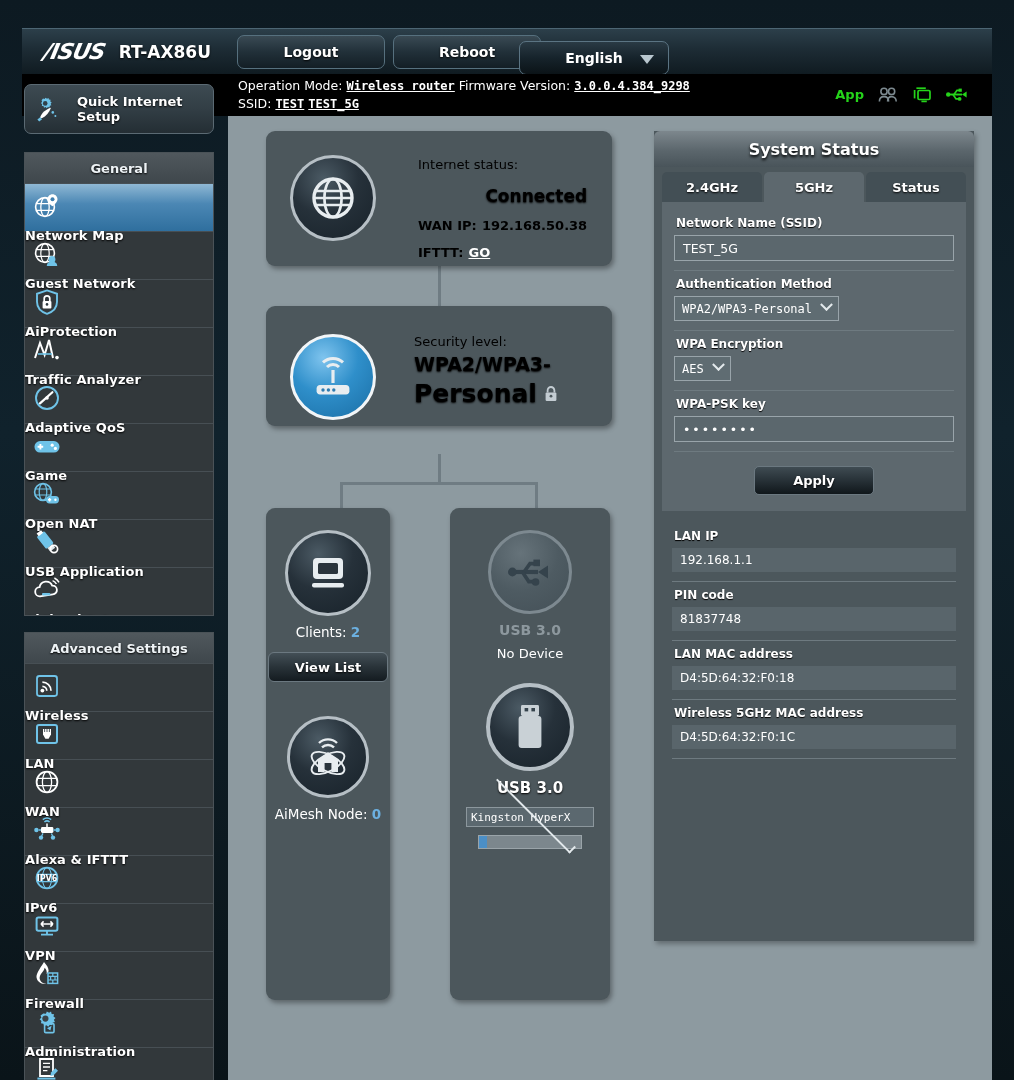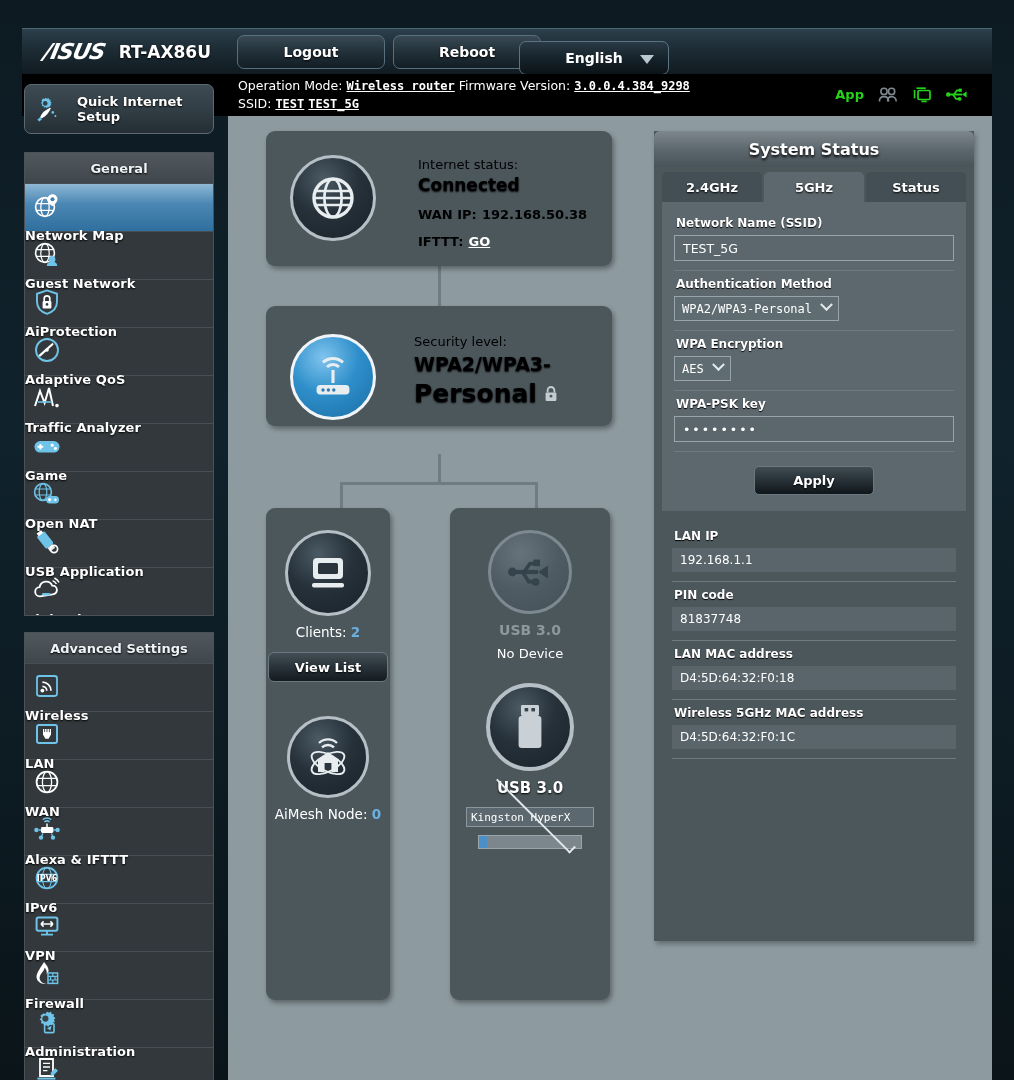--- a/index.html
+++ b/index.html
@@ -393,37 +393,37 @@
             <path d="M12.2 13v-2.4a2.8 2.8 0 015.6 0V13" fill="none" stroke="#ffffff" stroke-width="1.7"></path>
             <circle cx="15" cy="16.4" r="1.3" fill="#2e3a40"></circle>
           </svg>
         </span>
         <span class="nav-label">AiProtection</span>
       </div>
 
       <div class="nav-item">
         <span class="nav-ico">
           <svg width="30" height="28" viewBox="0 0 30 28">
+            <path d="M3 22L8 7l4.6 12L17 4l4 18" fill="none" stroke="#ffffff" stroke-width="2"></path>
+            <path d="M6 18h14" stroke="#6fc3e8" stroke-width="1.6"></path>
+            <circle cx="25" cy="21.6" r="1.8" fill="#ffffff"></circle>
+          </svg>
+        </span>
+        <span class="nav-label">Traffic Analyzer</span>
+      </div>
+
+      <div class="nav-item">
+        <span class="nav-ico">
+          <svg width="30" height="28" viewBox="0 0 30 28">
             <circle cx="15" cy="14" r="11" fill="none" stroke="#6fc3e8" stroke-width="1.9"></circle>
             <path d="M8 19.4L20.4 8.2" stroke="#ffffff" stroke-width="2.2" stroke-linecap="round"></path>
             <circle cx="15" cy="14" r="1.8" fill="#ffffff"></circle>
           </svg>
         </span>
         <span class="nav-label">Adaptive QoS</span>
-      </div>
-
-      <div class="nav-item">
-        <span class="nav-ico">
-          <svg width="30" height="28" viewBox="0 0 30 28">
-            <path d="M3 22L8 7l4.6 12L17 4l4 18" fill="none" stroke="#ffffff" stroke-width="2"></path>
-            <path d="M6 18h14" stroke="#6fc3e8" stroke-width="1.6"></path>
-            <circle cx="25" cy="21.6" r="1.8" fill="#ffffff"></circle>
-          </svg>
-        </span>
-        <span class="nav-label">Traffic Analyzer</span>
       </div>
 
       <div class="nav-item">
         <span class="nav-ico">
           <svg width="30" height="28" viewBox="0 0 30 28">
             <rect x="2.5" y="9" width="25" height="11.6" rx="5.6" fill="#6fc3e8"></rect>
             <path d="M8.4 12v5.6M5.6 14.8h5.6" stroke="#ffffff" stroke-width="1.9"></path>
             <circle cx="20.2" cy="13.2" r="1.6" fill="#ffffff"></circle>
             <circle cx="23.4" cy="16.4" r="1.6" fill="#ffffff"></circle>
           </svg>
@@ -592,21 +592,21 @@
     <div class="np" id="panel-internet">
       <div class="circle-icon dark-orb" style="position:absolute;left:24px;top:24px;width:86px;height:86px;">
         <svg width="50" height="50" viewBox="0 0 50 50">
           <circle cx="25" cy="25" r="19" fill="none" stroke="#e8edf0" stroke-width="3.4"></circle>
           <ellipse cx="25" cy="25" rx="8.6" ry="19" fill="none" stroke="#e8edf0" stroke-width="2.6"></ellipse>
           <path d="M6 18h38M6 32h38M6 25h38" stroke="#e8edf0" stroke-width="2.6"></path>
         </svg>
       </div>
       <div style="position:absolute;left:152px;top:26px;">
         <div class="t-small">Internet status:</div>
-        <div class="t-big" style="margin-top:3px;">Connected</div>
+        <div class="t-big" style="margin-top:14px;text-align:right;">Connected</div>
         <div style="margin-top:9px;">
           <span class="t-mid">WAN IP:</span>
           <span class="t-mid">192.168.50.38</span>
         </div>
         <div style="margin-top:8px;">
           <span class="t-mid">IFTTT:</span>
           <span class="t-mid link-go">GO</span>
         </div>
       </div>
     </div>

